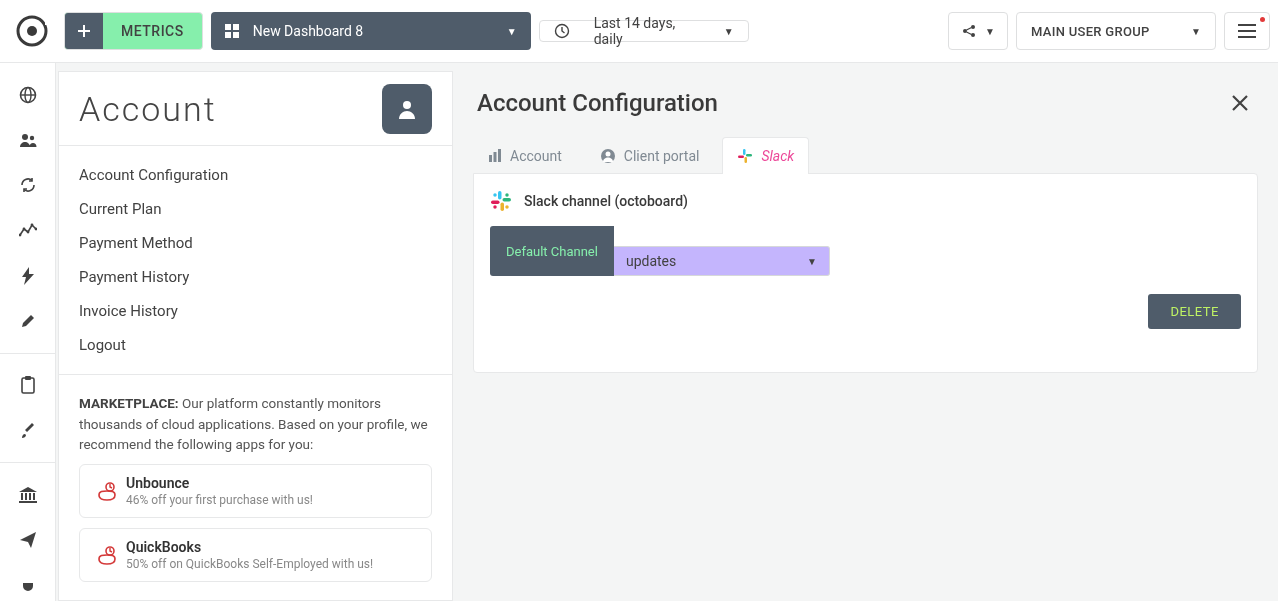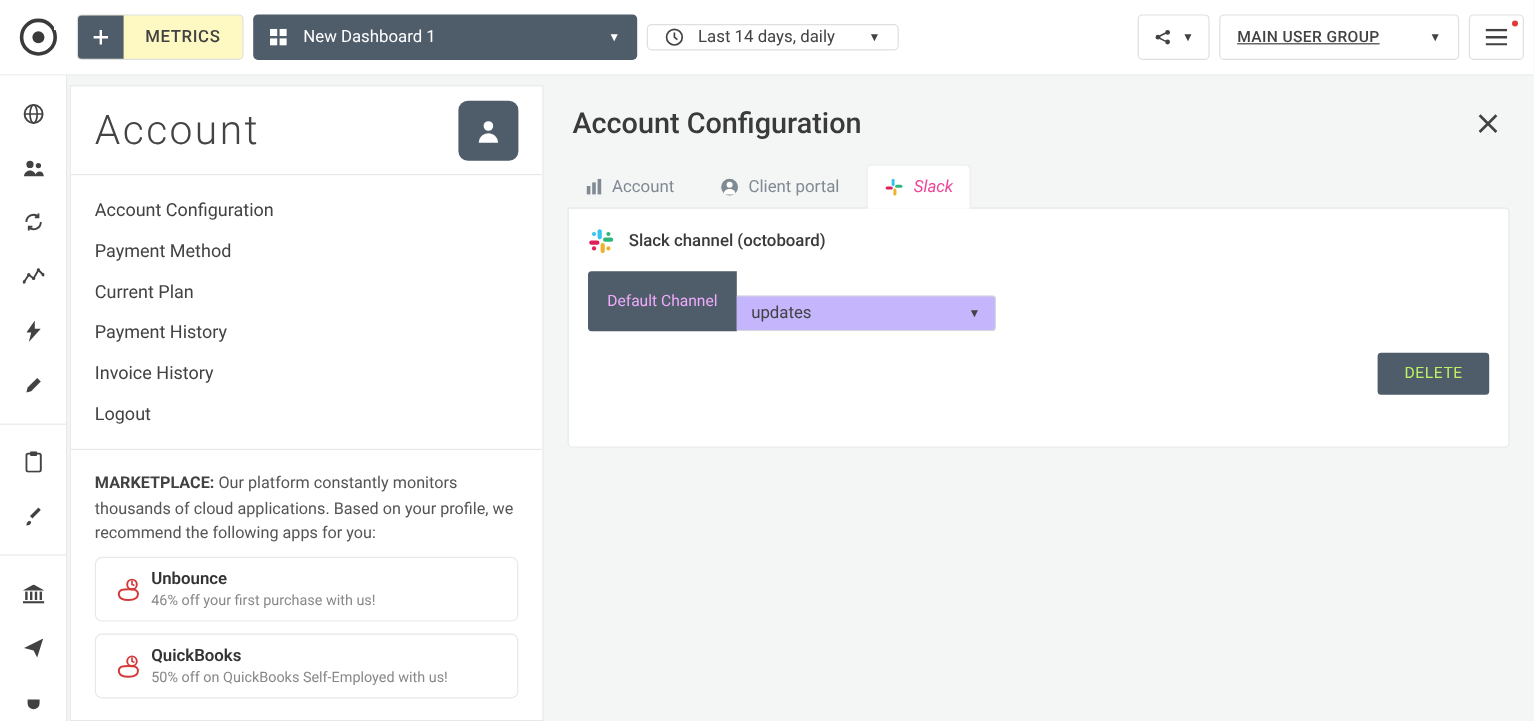--- a/index.html
+++ b/index.html
@@ -2,40 +2,40 @@
 <html><head>
 <meta charset="utf-8">
 <style>
 * { margin: 0; padding: 0; box-sizing: border-box; font-family: -apple-system, BlinkMacSystemFont, "Segoe UI", Roboto, sans-serif; }
 body { background: #f4f5f5; color: #424242; width: 1278px; height: 601px; overflow: hidden; position: relative; }
 
 .topbar { height: 63px; background: #fff; border-bottom: 1px solid #e7e8e9; display: flex; align-items: center; padding: 0 8px; gap: 8px; }
 .logo { width: 48px; height: 48px; display: flex; align-items: center; justify-content: center; }
 .logo svg { width: 36px; height: 36px; }
 
-.metrics-btn { display: flex; align-items: center; background: #fef9c3; border: 1px solid #dedfe0; border-radius: 4px; height: 38px; overflow: hidden; }
+.metrics-btn { display: flex; align-items: center; background: #86efac; border: 1px solid #dedfe0; border-radius: 4px; height: 38px; overflow: hidden; }
 .metrics-icon { width: 38px; height: 38px; background: #4f5c6a; display: flex; align-items: center; justify-content: center; color: #fff; font-size: 20px; }
 .metrics-label { padding: 0 18px; font-weight: 500; font-size: 14px; letter-spacing: 0.5px; color: #424242; }
 
 .dashboard-select { background: #4f5c6a; color: #fff; height: 38px; border-radius: 4px; display: flex; align-items: center; padding: 0 14px; width: 320px; cursor: pointer; gap: 14px; }
 .dashboard-icon { display: inline-flex; }
 .dashboard-label { flex: 1; font-size: 14px; }
 .caret { font-size: 10px; }
 
-.date-select { background: #fff; border: 1px solid #dedfe0; height: 22px; border-radius: 4px; display: flex; align-items: center; padding: 0 14px; width: 210px; cursor: pointer; gap: 12px; color: #424242; }
+.date-select { background: #fff; border: 1px solid #dedfe0; height: 22px; border-radius: 4px; display: flex; align-items: center; padding: 0 14px; width: 210px; cursor: pointer; gap: 24px; color: #424242; }
 .date-label { flex: 1; font-size: 14px; }
 
 .spacer { flex: 1; }
 
 .share-btn, .hamburger-btn { background: #fff; border: 1px solid #dedfe0; height: 38px; border-radius: 4px; display: flex; align-items: center; padding: 0 12px; cursor: pointer; gap: 8px; color: #424242; }
 .hamburger-btn { width: 46px; justify-content: center; position: relative; }
 .red-dot { position: absolute; top: 4px; right: 4px; width: 5px; height: 5px; background: #e23a3a; border-radius: 50%; }
 
 .usergroup-select { background: #fff; border: 1px solid #dedfe0; height: 38px; border-radius: 4px; display: flex; align-items: center; padding: 0 14px; width: 200px; cursor: pointer; color: #424242; }
-.usergroup-label { flex: 1; font-size: 13px; font-weight: 500; letter-spacing: 0.3px; text-decoration: underline; }
+.usergroup-label { flex: 1; font-size: 13px; font-weight: 500; letter-spacing: 0.3px; }
 
 .body-wrap { display: flex; height: calc(601px - 63px); }
 
 .left-rail { width: 56px; background: #fff; border-right: 1px solid #e7e8e9; display: flex; flex-direction: column; align-items: center; padding-top: 16px; gap: 14px; }
 .rail-icon { width: 32px; height: 32px; display: flex; align-items: center; justify-content: center; color: #424242; cursor: pointer; }
 .rail-sep { width: 100%; height: 1px; background: #e7e8e9; margin: 2px 0; }
 
 .sidebar { width: 395px; background: #fff; border: 1px solid #e7e8e9; margin: 8px 0 0 2px; display: flex; flex-direction: column; }
 .sidebar-header { height: 82px; display: flex; align-items: center; justify-content: space-between; padding: 0 20px; border-bottom: 1px solid #e7e8e9; }
 .sidebar-title { font-size: 34px; font-weight: 300; letter-spacing: 2px; color: #444; }
@@ -61,21 +61,21 @@
 .tab { display: flex; align-items: center; gap: 8px; padding: 10px 14px; font-size: 14px; color: #808a93; cursor: pointer; border: 1px solid transparent; border-bottom: none; border-radius: 4px 4px 0 0; }
 .tab.active { background: #fff; border-color: #e7e8e9; color: #ec4899; font-style: italic; }
 .tab-icon { display: inline-flex; }
 
 .panel { background: #fff; border: 1px solid #e7e8e9; border-radius: 0 4px 4px 4px; padding: 16px; margin-top: -1px; min-height: 200px; }
 .slack-row { display: flex; align-items: center; gap: 12px; margin-bottom: 14px; }
 .slack-icon { width: 22px; height: 22px; }
 .slack-title { font-size: 14px; font-weight: 500; color: #3a3a3a; }
 
 .channel-row { display: flex; }
-.channel-label { background: #4f5c6a; color: #f0abfc; font-size: 13px; padding: 7px 16px; border-radius: 3px 0 0 3px; display: flex; align-items: center; }
+.channel-label { background: #4f5c6a; color: #86efac; font-size: 13px; padding: 7px 16px; border-radius: 3px 0 0 3px; display: flex; align-items: center; }
 .channel-select { border: 1px solid #d6d8d9; border-left: none; background: #c4b5fd; padding: 6px 12px; width: 216px; display: flex; align-items: center; justify-content: space-between; border-radius: 0 3px 3px 0; cursor: pointer; font-size: 14px; margin-top: 20px; }
 
 .delete-btn { background: #4f5c6a; color: #bef264; border: none; padding: 10px 22px; font-size: 13px; letter-spacing: 0.5px; border-radius: 3px; margin-top: 18px; cursor: pointer; float: right; }
 
 svg { display: block; }
 </style>
 </head>
 <body>
 
 <div class="topbar">
@@ -98,21 +98,21 @@
 
   <div class="dashboard-select">
     <span class="dashboard-icon">
       <svg width="14" height="14" viewBox="0 0 14 14">
           <rect x="0" y="0" width="6" height="6" fill="#fff"></rect>
           <rect x="8" y="0" width="6" height="6" fill="#fff"></rect>
           <rect x="0" y="8" width="6" height="6" fill="#fff"></rect>
           <rect x="8" y="8" width="6" height="6" fill="#fff"></rect>
         </svg>
     </span>
-    <span class="dashboard-label">New Dashboard 1</span>
+    <span class="dashboard-label">New Dashboard 8</span>
     <span class="caret">▼</span>
   </div>
 
   <div class="date-select">
     <span>
       <svg width="16" height="16" viewBox="0 0 16 16">
           <circle cx="8" cy="8" r="6.5" fill="none" stroke="#424242" stroke-width="1.4"></circle>
           <path d="M8 4v4l2.5 2" stroke="#424242" stroke-width="1.4" fill="none"></path>
         </svg>
     </span>
@@ -232,22 +232,22 @@
       <div class="sidebar-title">Account</div>
       <div class="avatar-btn">
         <svg width="22" height="22" viewBox="0 0 22 22">
             <circle cx="11" cy="7" r="4" fill="#fff"></circle>
             <path d="M3 21c0-5 4-8 8-8s8 3 8 8" fill="#fff"></path>
           </svg>
       </div>
     </div>
     <div class="sidebar-nav">
       <div class="nav-item">Account Configuration</div>
+      <div class="nav-item">Current Plan</div>
       <div class="nav-item">Payment Method</div>
-      <div class="nav-item">Current Plan</div>
       <div class="nav-item">Payment History</div>
       <div class="nav-item">Invoice History</div>
       <div class="nav-item">Logout</div>
     </div>
     <div class="marketplace">
       <div style="line-height:1.5">
         <span class="marketplace-title">MARKETPLACE:</span><span> Our platform constantly monitors thousands of cloud applications. Based on your profile, we recommend the following apps for you:</span>
       </div>
 
       <div class="deal-card">

